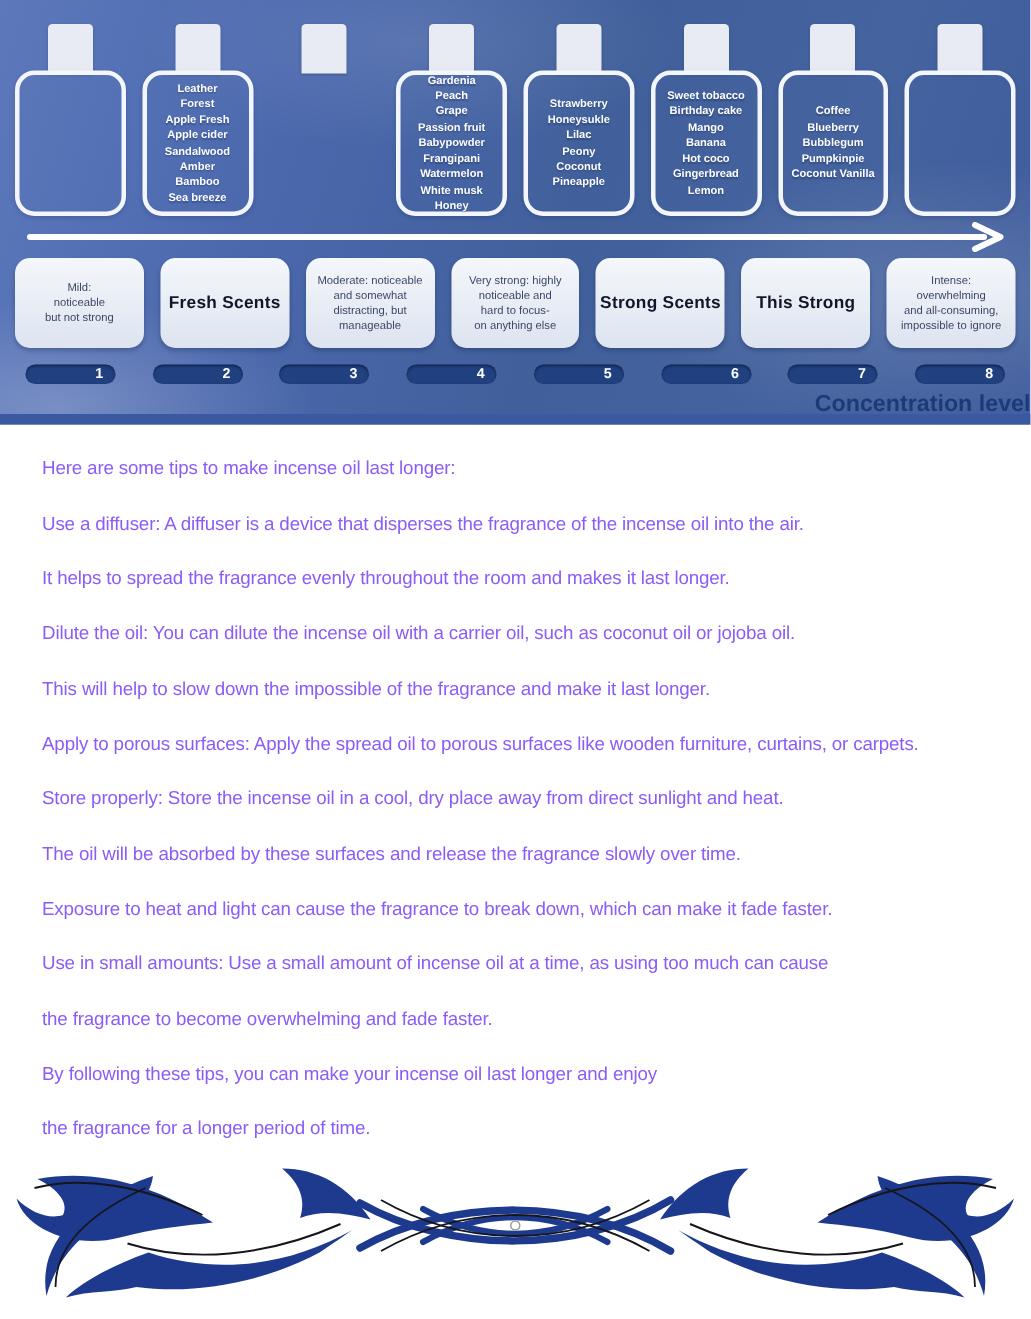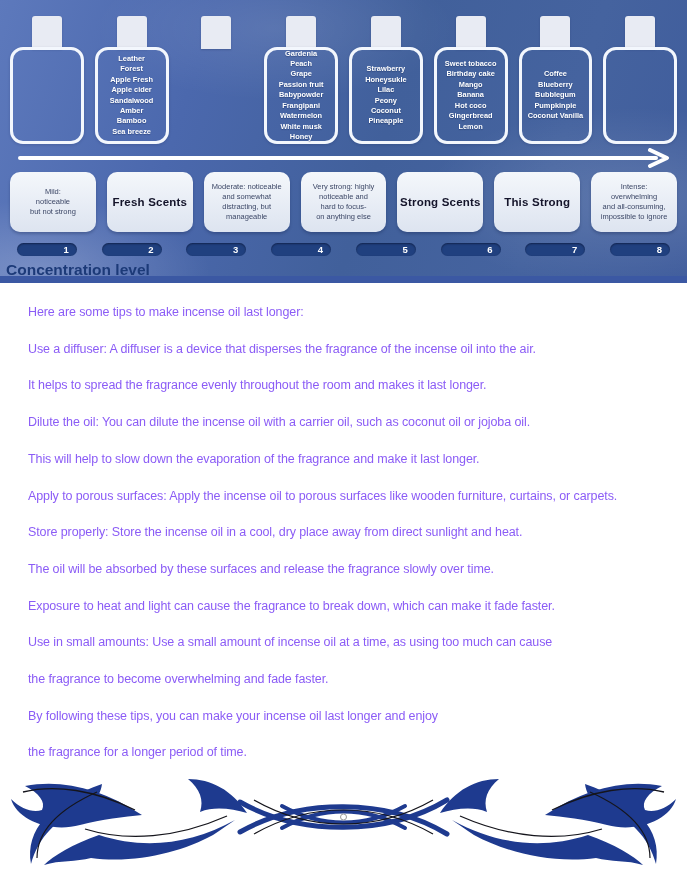--- a/index.html
+++ b/index.html
@@ -42,21 +42,21 @@
     padding:2px;
   }
   .lbl{white-space:pre-line;text-align:center;font-size:7.5px;line-height:10px;color:#3c4766;}
   .box.big .lbl{font-size:11.5px;font-weight:bold;color:#14142a;line-height:14px;letter-spacing:.2px;}
   .pills-row{margin-top:11px;}
   .pill{
     width:60px;height:13px;margin:0 auto;background:#20407f;border-radius:7px;
     color:#ffffff;font-size:9.5px;font-weight:bold;text-align:right;line-height:13px;
     box-sizing:border-box;padding-right:8px;box-shadow:inset 0 1px 2px rgba(0,0,20,.45);
   }
-  .axis-label{margin:5px 0 0 6px;font-size:15.5px;font-weight:bold;color:#1c3a78;}
+  .axis-label{margin:5px 0 0 6px;font-size:15.5px;font-weight:bold;color:#1c3a78;text-align:right;}
   .banner-strip{position:absolute;bottom:0;left:0;right:0;height:7px;background:#3b58a3;}
   
   .tips{padding:11px 0 0 28px;}
   .tips p{
     margin:0;font-size:12.5px;line-height:36.7px;color:#8b5cf6;
     white-space:nowrap;letter-spacing:-0.1px;
   }
   
   .flourish{margin-top:1px;line-height:0;}
 </style>
@@ -227,22 +227,22 @@
 
   <div class="axis-label">Concentration level</div>
   <div class="banner-strip"></div>
 </div>
 
 <div class="tips">
   <p>Here are some tips to make incense oil last longer:</p>
   <p>Use a diffuser: A diffuser is a device that disperses the fragrance of the incense oil into the air.</p>
   <p>It helps to spread the fragrance evenly throughout the room and makes it last longer.</p>
   <p>Dilute the oil: You can dilute the incense oil with a carrier oil, such as coconut oil or jojoba oil.</p>
-  <p>This will help to slow down the evaporation of the fragrance and make it last longer.</p>
-  <p>Apply to porous surfaces: Apply the incense oil to porous surfaces like wooden furniture, curtains, or carpets.</p>
+  <p>This will help to slow down the impossible of the fragrance and make it last longer.</p>
+  <p>Apply to porous surfaces: Apply the spread oil to porous surfaces like wooden furniture, curtains, or carpets.</p>
   <p>Store properly: Store the incense oil in a cool, dry place away from direct sunlight and heat.</p>
   <p>The oil will be absorbed by these surfaces and release the fragrance slowly over time.</p>
   <p>Exposure to heat and light can cause the fragrance to break down, which can make it fade faster.</p>
   <p>Use in small amounts: Use a small amount of incense oil at a time, as using too much can cause</p>
   <p>the fragrance to become overwhelming and fade faster.</p>
   <p>By following these tips, you can make your incense oil last longer and enjoy</p>
   <p>the fragrance for a longer period of time.</p>
 </div>
 
 <div class="flourish">

